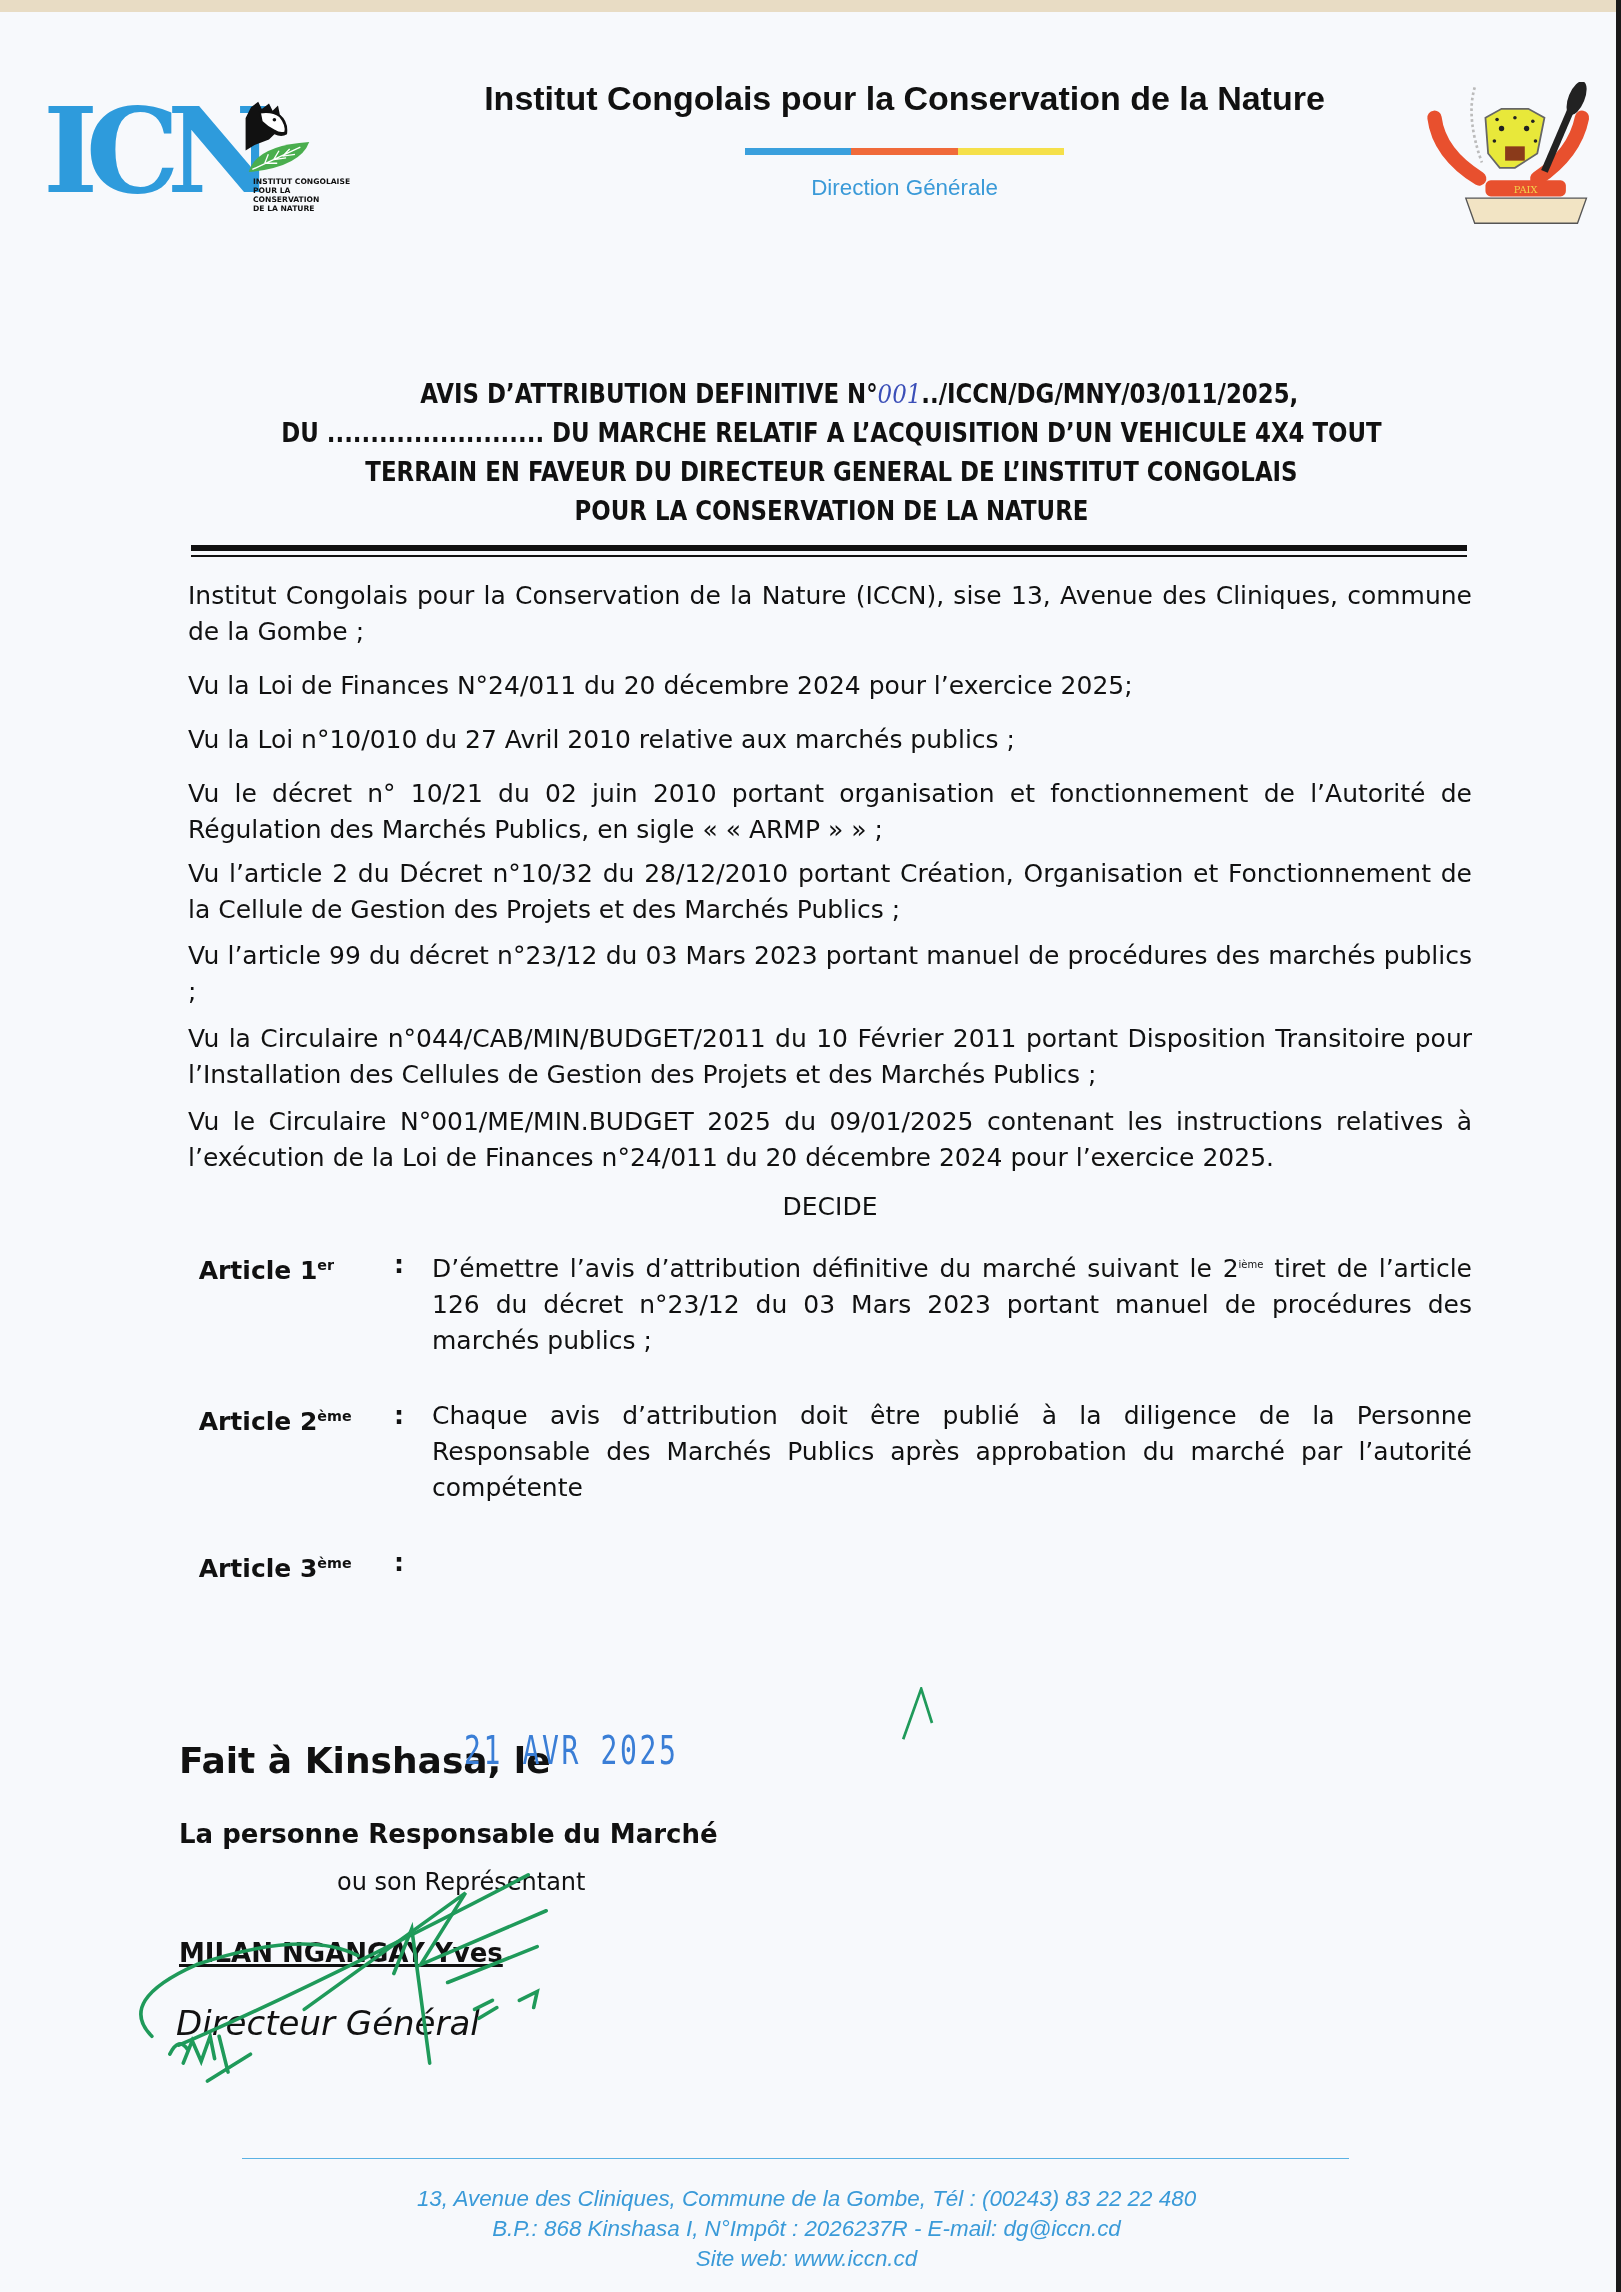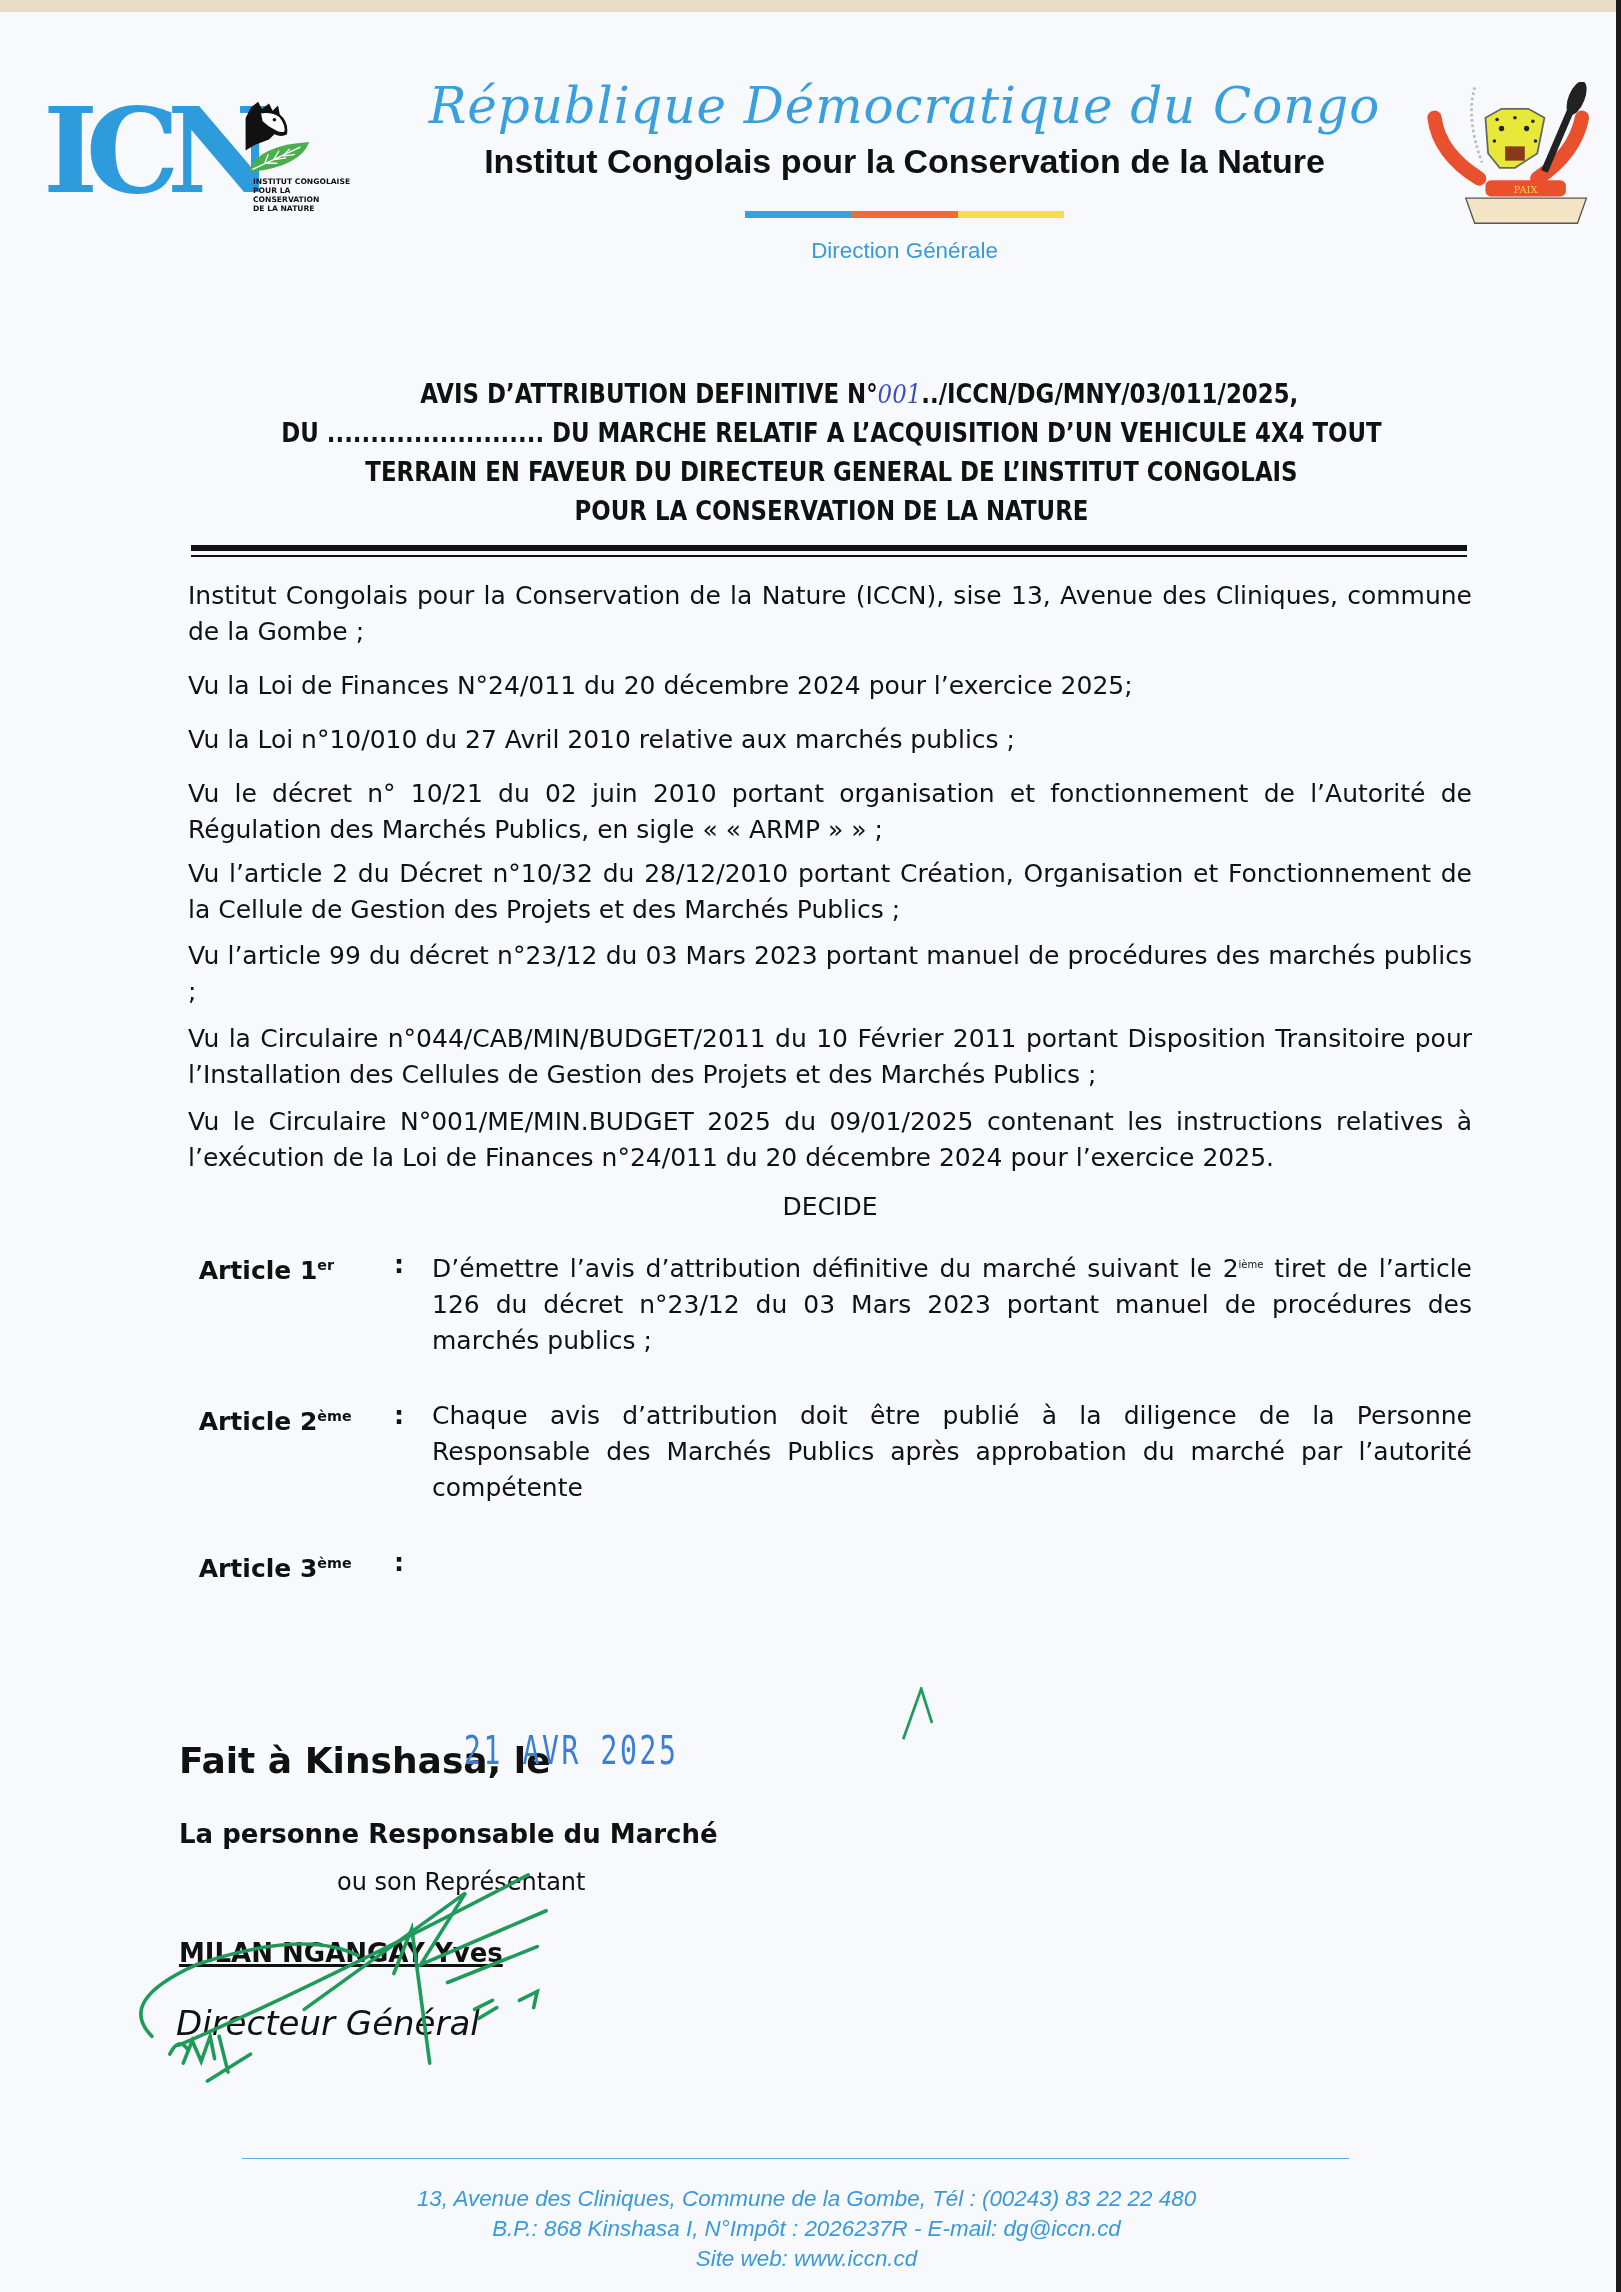--- a/index.html
+++ b/index.html
@@ -82,21 +82,20 @@
     </svg>
     <div class="logo-caption">
       <div>INSTITUT CONGOLAISE</div>
       <div>POUR LA</div>
       <div>CONSERVATION</div>
       <div>DE LA NATURE</div>
     </div>
   </div>
 
   <div class="header-center">
-    <div class="rdc-title">République Démocratique du Congo</div>
     <div class="institute-title">Institut Congolais pour la Conservation de la Nature</div>
     <div class="flag-bar">
       <span style="background:#3aa0dd"></span>
       <span style="background:#f06a3a"></span>
       <span style="background:#f5e04a"></span>
     </div>
     <div class="direction">Direction Générale</div>
   </div>
 
   <svg class="coat" viewBox="0 0 210 160">

